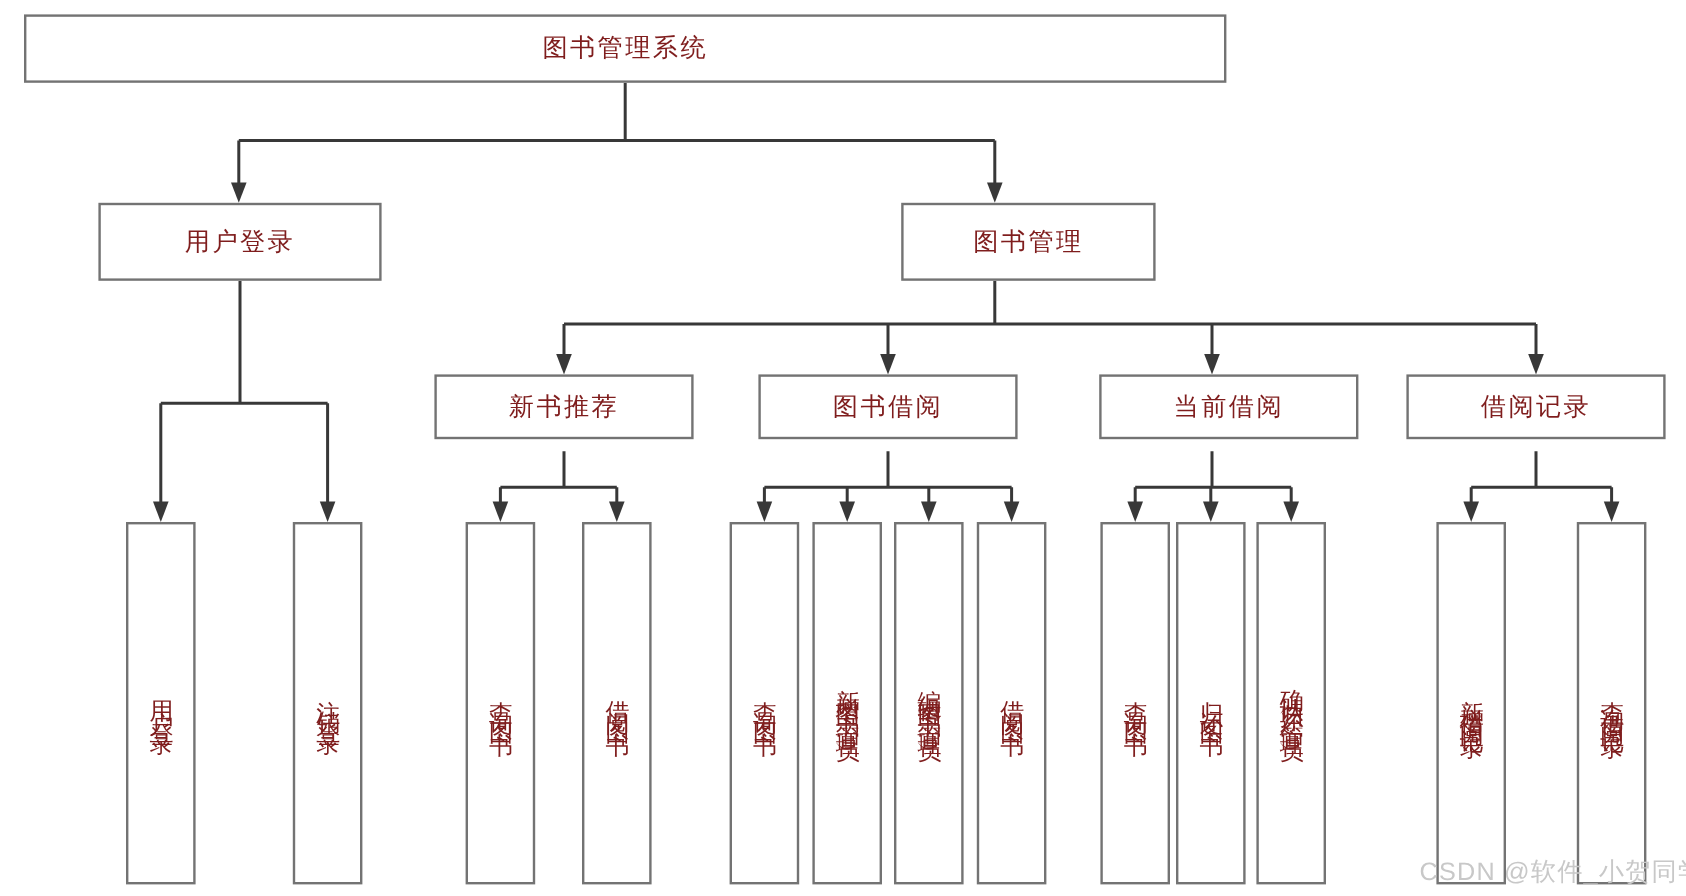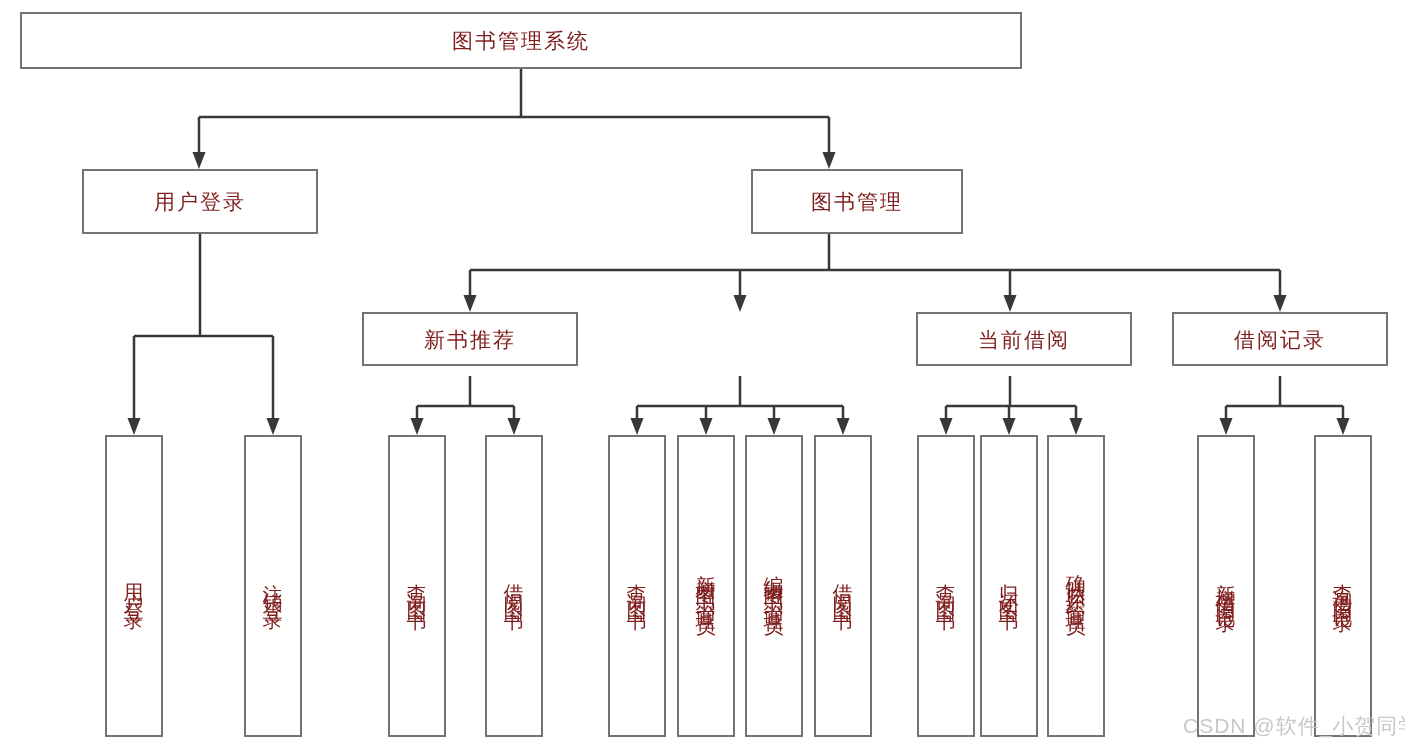--- a/index.html
+++ b/index.html
@@ -142,20 +142,21 @@
       <polygon points="1343,435 1336.5,418 1349.5,418"></polygon>
     </g>
   </svg>
 
   <div class="node" id="root">图书管理系统</div>
 
   <div class="node" id="user-login">用户登录</div>
   <div class="node" id="book-mgmt">图书管理</div>
 
   <div class="node lvl3" id="new-books">新书推荐</div>
+  <div class="node lvl3" id="book-borrow">图书借阅</div>
   <div class="node lvl3" id="cur-borrow">当前借阅</div>
   <div class="node lvl3" id="borrow-rec">借阅记录</div>
 
   <div class="node vnode" id="leaf-ul-login">用户登录</div>
   <div class="node vnode" id="leaf-ul-logout">注销登录</div>
 
   <div class="node vnode" id="leaf-nb-query">查询图书</div>
   <div class="node vnode" id="leaf-nb-borrow">借阅图书</div>
 
   <div class="node vnode" id="leaf-bb-query">查询图书</div>

